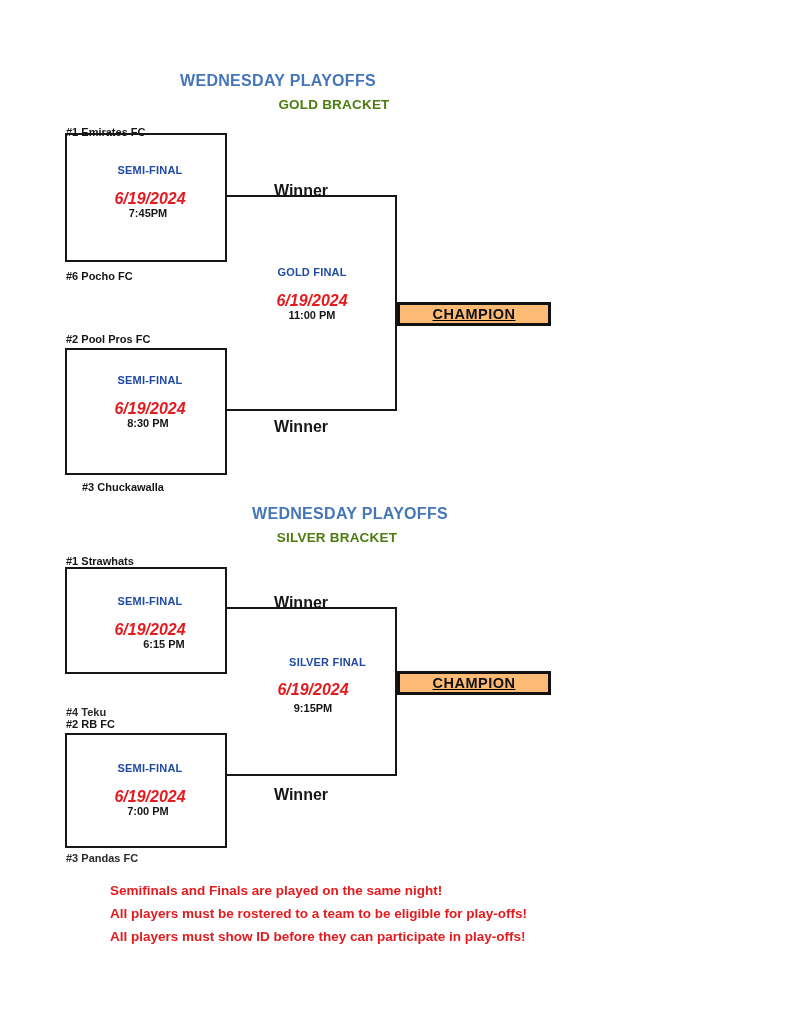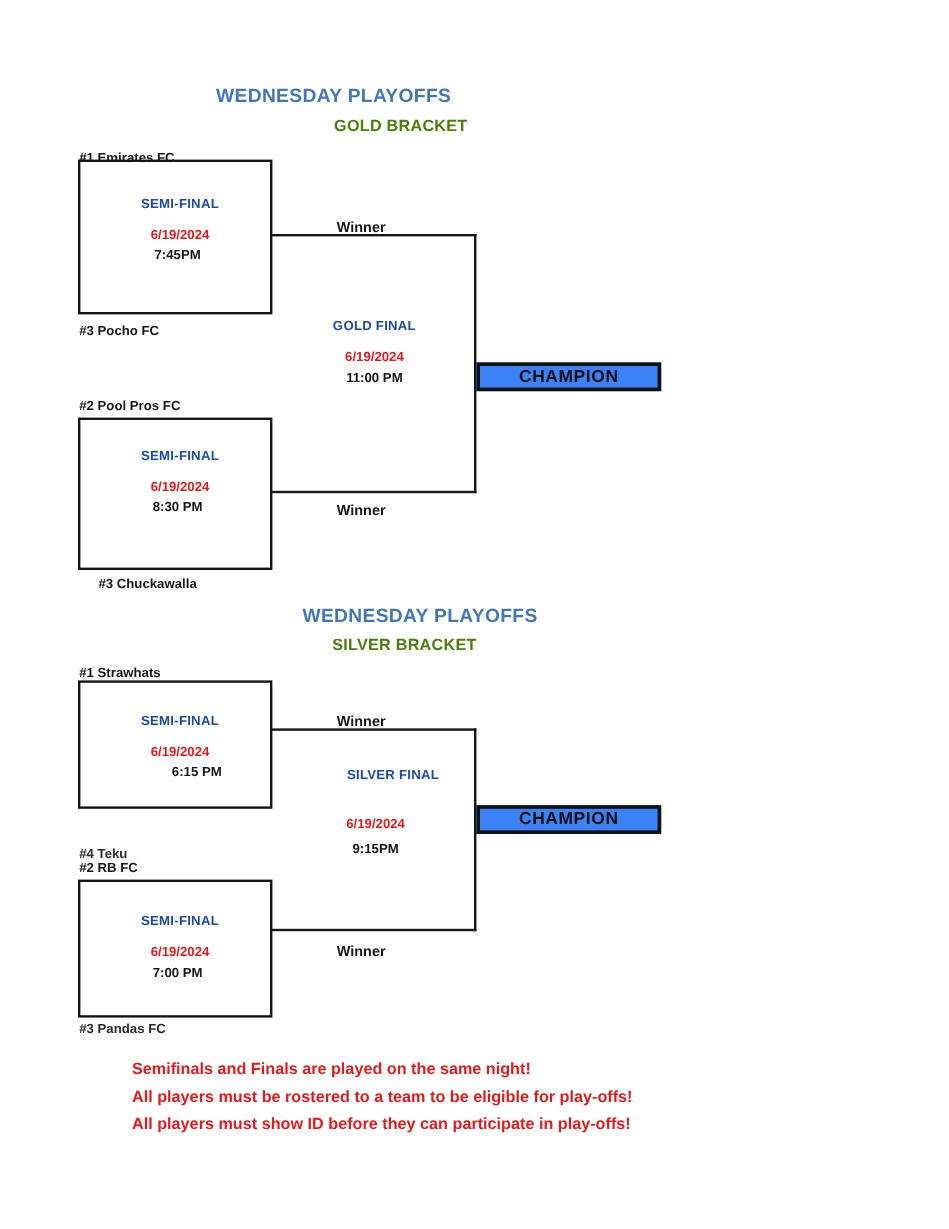--- a/index.html
+++ b/index.html
@@ -7,45 +7,45 @@
     position:relative;width:791px;height:960px;background:#ffffff;
     font-family:"Liberation Sans", sans-serif;overflow:hidden;
   }
   .abs{position:absolute;white-space:nowrap;}
   .centered{transform:translateX(-50%);text-align:center;}
   .title{font-size:16px;font-weight:bold;color:#4576B9;letter-spacing:.3px;}
   .subtitle{font-size:13.5px;font-weight:bold;color:#4d7c0f;letter-spacing:.2px;}
   .team{font-size:11px;font-weight:bold;color:#161616;}
   .team.light{font-weight:600;color:#2b2b2b;}
   .match-label{font-size:11px;font-weight:bold;color:#1F4BA5;letter-spacing:.2px;}
-  .match-date{font-size:11px;font-weight:bold;color:#E41B1E;}
+  .match-date{font-size:16px;font-weight:bold;color:#E41B1E;font-style:italic;}
   .match-time{font-size:11px;font-weight:bold;color:#161616;}
   .match-time.light{font-weight:600;}
-  .winner{font-size:12px;font-weight:bold;color:#161616;}
+  .winner{font-size:16px;font-weight:bold;color:#161616;}
   .match-box{position:absolute;border:2px solid #161616;background:transparent;}
   .hline{position:absolute;height:2px;background:#161616;}
   .vline{position:absolute;width:2px;background:#161616;}
   .champion-box{
-    position:absolute;border:3px solid #111;background:#3b82f6;
-    display:flex;align-items:center;justify-content:center;
+    position:absolute;border:3px solid #111;background:#fdba74;
+    display:flex;align-items:center;justify-content:center;text-decoration:underline;
   }
   .champion-box span{font-size:14.5px;font-weight:bold;color:#111;letter-spacing:.5px;}
   .note{font-size:13.5px;font-weight:bold;color:#E41B1E;margin-left:44px;}
 </style>
 </head>
 <body>
 
 <div id="page">
 
   <div>
     <div class="abs centered title" style="left:278px;top:72px;">WEDNESDAY PLAYOFFS</div>
     <div class="abs centered subtitle" style="left:334px;top:97px;">GOLD BRACKET</div>
 
     <div class="abs team" style="left:66px;top:126px;">#1 Emirates FC</div>
-    <div class="abs team" style="left:66px;top:270px;">#3 Pocho FC</div>
+    <div class="abs team" style="left:66px;top:270px;">#6 Pocho FC</div>
     <div class="abs team" style="left:66px;top:333px;">#2 Pool Pros FC</div>
     <div class="abs team" style="left:82px;top:481px;">#3 Chuckawalla</div>
 
     <div class="match-box" style="left:65px;top:133px;width:158px;height:125px;"></div>
     <div class="abs centered match-label" style="left:150px;top:164px;">SEMI-FINAL</div>
     <div class="abs centered match-date" style="left:150px;top:190px;">6/19/2024</div>
     <div class="abs centered match-time" style="left:148px;top:207px;">7:45PM</div>
 
     <div class="match-box" style="left:65px;top:348px;width:158px;height:123px;"></div>
     <div class="abs centered match-label" style="left:150px;top:374px;">SEMI-FINAL</div>
@@ -87,21 +87,21 @@
     <div class="abs centered match-date" style="left:150px;top:788px;">6/19/2024</div>
     <div class="abs centered match-time" style="left:148px;top:805px;">7:00 PM</div>
 
     <div class="hline" style="left:225px;top:607px;width:172px;"></div>
     <div class="abs centered winner" style="left:301px;top:594px;">Winner</div>
     <div class="hline" style="left:225px;top:774px;width:172px;"></div>
     <div class="abs centered winner" style="left:301px;top:786px;">Winner</div>
 
     <div class="vline" style="left:395px;top:607px;height:169px;"></div>
 
-    <div class="abs centered match-label" style="left:313px;top:640px;padding-left:29px;">SILVER FINAL</div>
+    <div class="abs centered match-label" style="left:313px;top:656px;padding-left:29px;">SILVER FINAL</div>
     <div class="abs centered match-date" style="left:313px;top:681px;">6/19/2024</div>
     <div class="abs centered match-time light" style="left:313px;top:702px;">9:15PM</div>
 
     <div class="champion-box" style="left:397px;top:671px;width:148px;height:18px;">
       <span>CHAMPION</span>
     </div>
   </div>
 
   <div>
     <div class="abs note" style="left:66px;top:883px;">Semifinals and Finals are played on the same night!</div>

